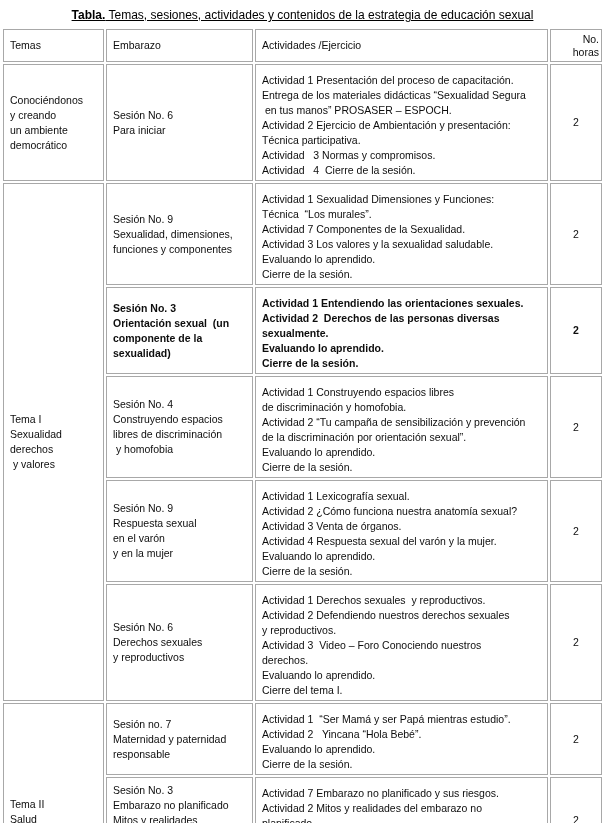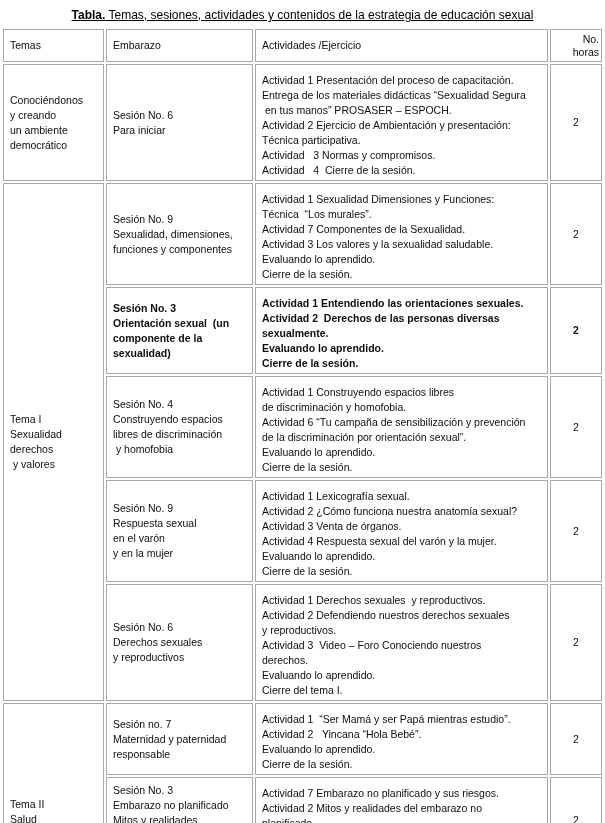--- a/index.html
+++ b/index.html
@@ -130,21 +130,21 @@
       <td class="horas">2</td>
     </tr>
 
     <tr class="r4">
       <td class="ses">Sesión No. 4
 Construyendo espacios
 libres de discriminación
  y homofobia</td>
       <td class="act">Actividad 1 Construyendo espacios libres
 de discriminación y homofobia.
-Actividad 6 “Tu campaña de sensibilización y prevención
+Actividad 2 “Tu campaña de sensibilización y prevención
 de la discriminación por orientación sexual”.
 Evaluando lo aprendido.
 Cierre de la sesión.</td>
       <td class="horas">2</td>
     </tr>
 
     <tr class="r5">
       <td class="ses">Sesión No. 9
 Respuesta sexual
 en el varón

